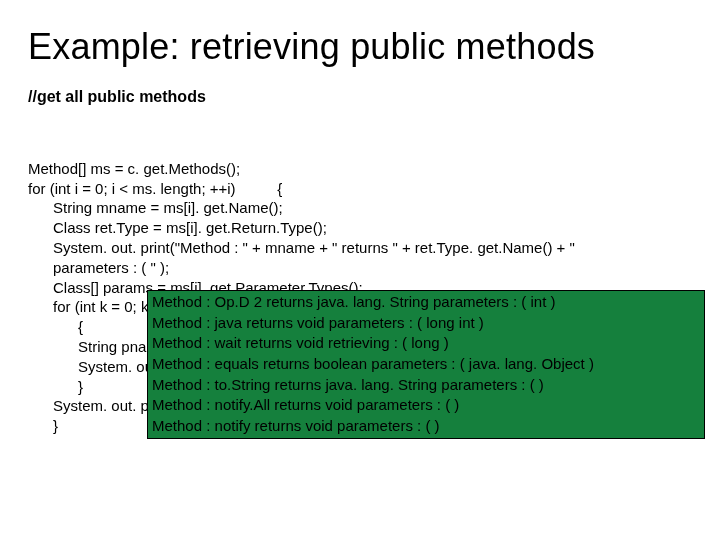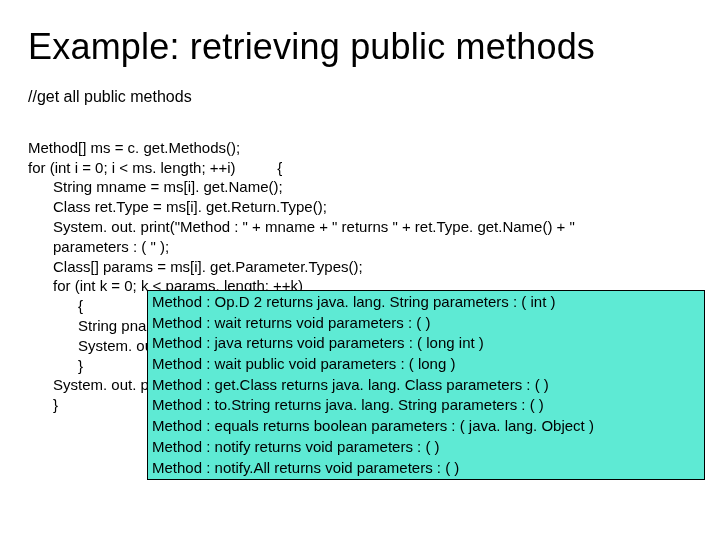--- a/index.html
+++ b/index.html
@@ -20,35 +20,35 @@
     padding: 20px 28px 0 28px;
   }
   .title {
     font-size: 36px;
     font-weight: 400;
     margin: 6px 0 20px 0;
     letter-spacing: 0.2px;
   }
   .comment {
     font-size: 16px;
-    font-weight: 400;
-    margin-bottom: 12px;
+    font-weight: 700;
+    margin-bottom: 33px;
   }
   .code {
     font-size: 15px;
     line-height: 1.32;
     font-family: Arial, Helvetica, sans-serif;
     white-space: pre;
   }
   .overlay {
     position: absolute;
     left: 147px;
     top: 290px;
     width: 558px;
-    background: #5eead4;
+    background: #15803d;
     border: 1px solid #000;
     box-sizing: border-box;
     padding: 1px 4px 1px 4px;
     font-size: 15px;
     line-height: 1.38;
   }
   .overlay-line { white-space: nowrap; }
 </style>
 </head>
 <body>
@@ -67,22 +67,20 @@
 <span>      for (int k = 0; k &lt; params. length; ++k)</span>
 <span>            {</span>
 <span>            String pname = params[k]. get.Name();</span>
 <span>            System. out. print(pname + " ");</span>
 <span>            }</span>
 <span>      System. out. println( " ) " );</span>
 <span>      }</span></div>
 
   <div class="overlay">
     <div class="overlay-line">Method : Op.D 2 returns java. lang. String parameters : ( int )</div>
-    <div class="overlay-line">Method : wait returns void parameters : ( )</div>
     <div class="overlay-line">Method : java returns void parameters : ( long int )</div>
-    <div class="overlay-line">Method : wait public void parameters : ( long )</div>
-    <div class="overlay-line">Method : get.Class returns java. lang. Class parameters : ( )</div>
+    <div class="overlay-line">Method : wait returns void retrieving : ( long )</div>
+    <div class="overlay-line">Method : equals returns boolean parameters : ( java. lang. Object )</div>
     <div class="overlay-line">Method : to.String returns java. lang. String parameters : ( )</div>
-    <div class="overlay-line">Method : equals returns boolean parameters : ( java. lang. Object )</div>
+    <div class="overlay-line">Method : notify.All returns void parameters : ( )</div>
     <div class="overlay-line">Method : notify returns void parameters : ( )</div>
-    <div class="overlay-line">Method : notify.All returns void parameters : ( )</div>
   </div>
 </div>
 
 </body></html>

